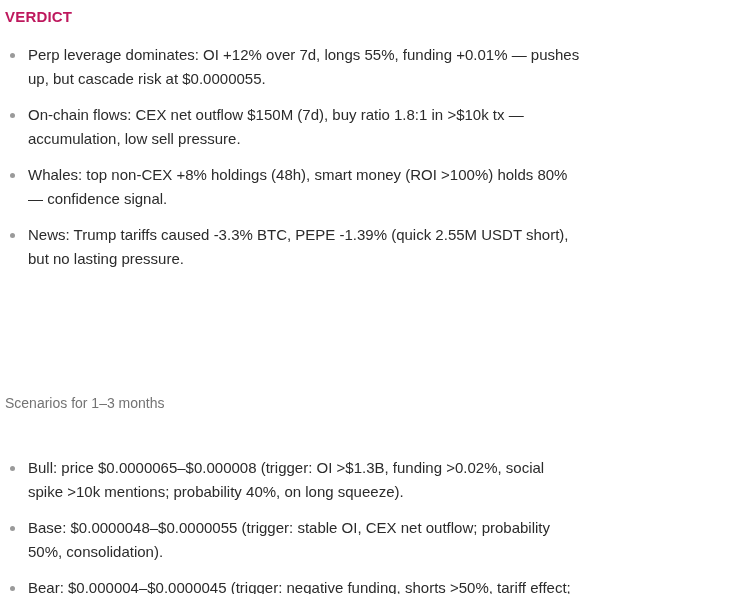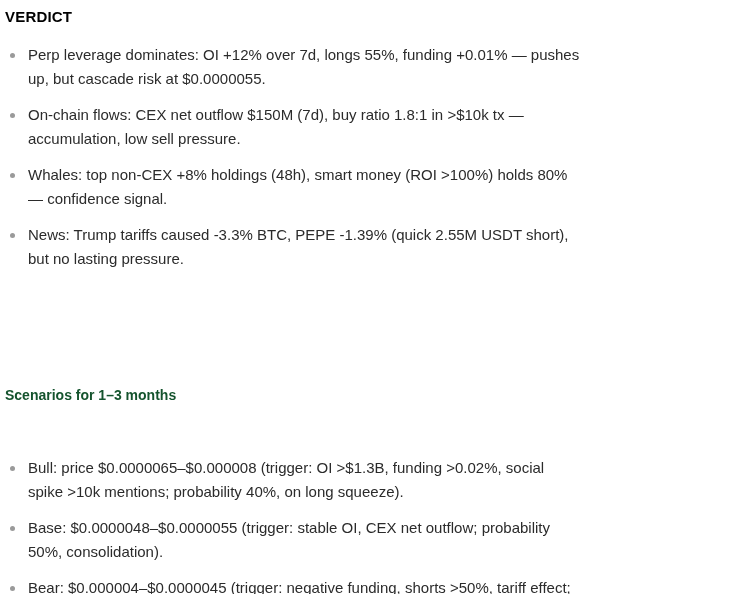--- a/index.html
+++ b/index.html
@@ -4,25 +4,25 @@
 <style>
   html, body { margin: 0; padding: 0; background: #ffffff; }
   body {
     width: 746px; height: 594px; overflow: hidden;
     font-family: "Liberation Sans", "DejaVu Sans", sans-serif;
     color: #2b2b2b;
   }
   .doc { position: relative; padding: 0 0 0 5px; }
   .h1 {
     position: absolute; left: 5px; top: 8px;
-    font-size: 15px; font-weight: 700; color: #000000; letter-spacing: 0.2px;
+    font-size: 15px; font-weight: 700; color: #be185d; letter-spacing: 0.2px;
   }
   .h2 {
-    position: absolute; left: 5px; top: 387px;
-    font-size: 14px; font-weight: 700; color: #14532d;
+    position: absolute; left: 5px; top: 395px;
+    font-size: 14px; font-weight: 400; color: #737373;
   }
   ul.list { list-style: none; margin: 0; padding: 0; position: absolute; left: 0; width: 591px; }
   ul.list li {
     position: relative; padding-left: 28px; padding-right: 8px;
     font-size: 15px; line-height: 24px; color: #2b2b2b;
   }
   ul.list li .bullet {
     position: absolute; left: 10px; top: 10px;
     width: 5px; height: 5px; border-radius: 50%; background: #9a9a9a;
   }

